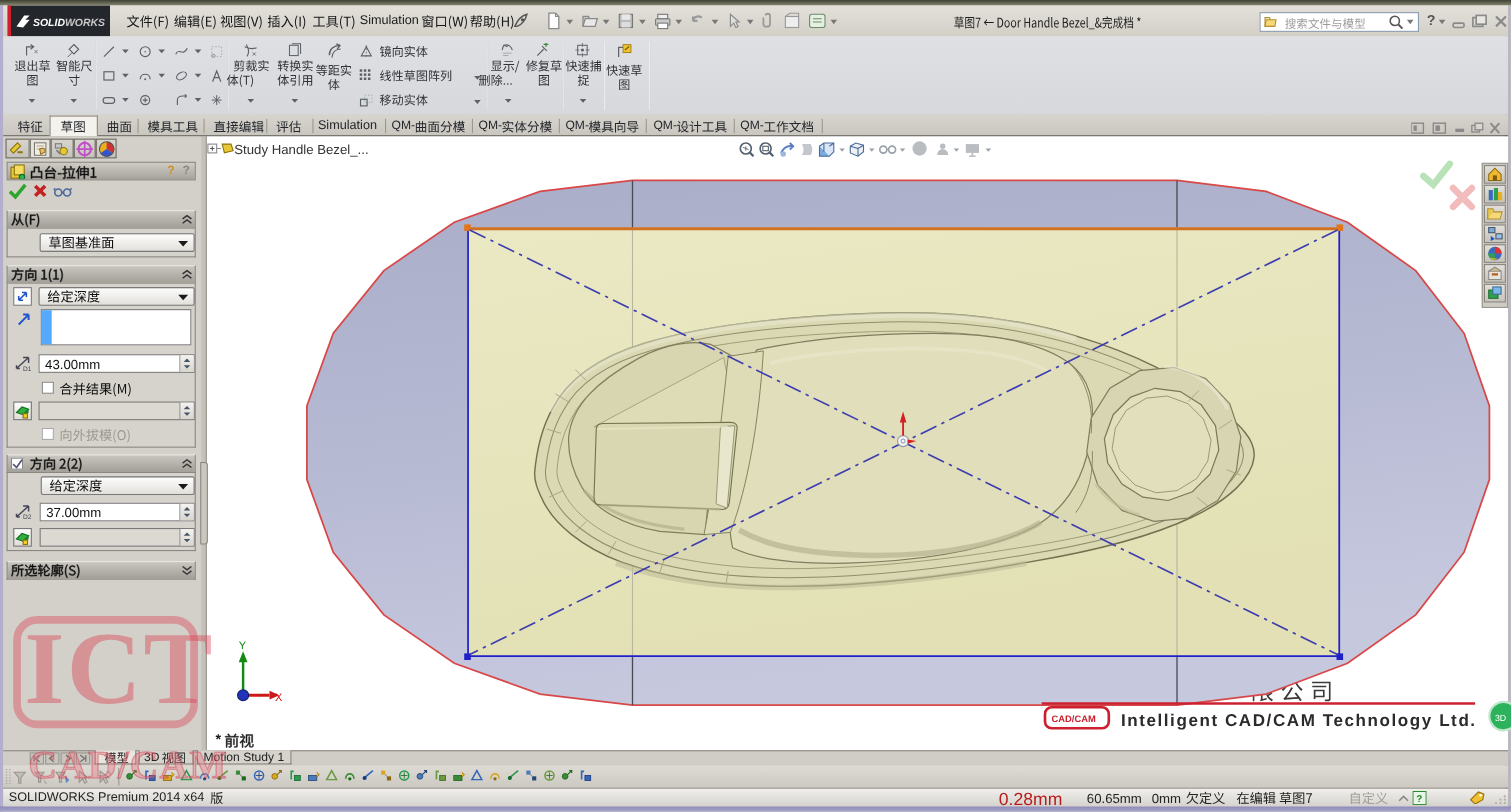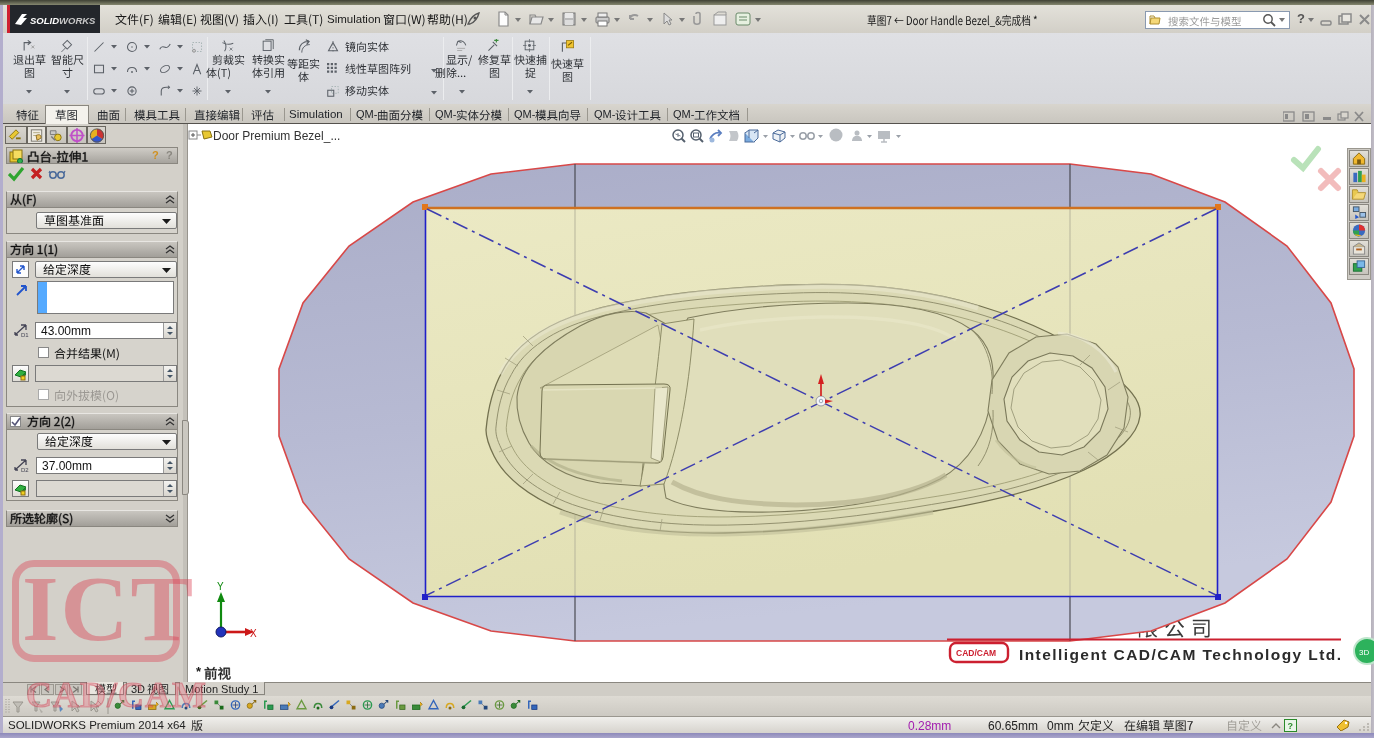--- a/index.html
+++ b/index.html
@@ -739,21 +739,21 @@
     <text x="1359" y="655" font-family="Liberation Sans" font-size="8" fill="#fff">3D</text>
     <path d="M1294 160 L1303 168 L1318 149" fill="none" stroke="#b9e2b9" stroke-width="6" stroke-linecap="round"></path>
     <path d="M1321 171 L1338 188 M1338 171 L1321 188" stroke="#f2bcbc" stroke-width="6" stroke-linecap="round"></path>
   </svg>
 <svg class="abs" style="left:188px;top:128px" width="30" height="14">
     <rect x="1" y="3" width="8" height="8" fill="#fff" stroke="#888"></rect>
     <path d="M3 7 L7 7 M5 5 L5 9" stroke="#555"></path>
     <path d="M9 7 L13 7" stroke="#888"></path>
     <path d="M14 3 L22 3 L24 9 L16 11 Z" fill="#e8c832" stroke="#8a7310"></path>
   </svg>
-<div class="t" style="left:213px;top:129px;font-size:12px;color:#333">Door Premium Bezel_...</div>
+<div class="t" style="left:213px;top:129px;font-size:12px;color:#333">Study Handle Bezel_...</div>
 <svg class="abs" style="left:668px;top:127px" width="240" height="17">
     <g transform="translate(4,2)">
       <circle cx="6" cy="6" r="5" fill="none" stroke="#55606e" stroke-width="1.5"></circle>
       <path d="M9.5 9.5 L13 13" stroke="#55606e" stroke-width="2"></path>
       <path d="M3.5 5 L8.5 7 M6 4 L6 8" stroke="#55606e" stroke-width="0.8"></path>
     </g>
     <g transform="translate(22,2)">
       <circle cx="6" cy="6" r="5" fill="none" stroke="#55606e" stroke-width="1.5"></circle>
       <rect x="3.5" y="4" width="5" height="4" fill="none" stroke="#55606e"></rect>
       <path d="M9.5 9.5 L13 13" stroke="#55606e" stroke-width="2"></path>
@@ -1001,21 +1001,21 @@
       <rect x="7" y="8" width="7" height="6" fill="#3366bb" stroke="#1a3a80"></rect>
     </g>
   </svg>
 <div class="abs" style="left:3px;top:716px;width:1368px;height:17px;background:linear-gradient(#f0efec,#d6d3cd);border-top:1px solid #9a978f"></div>
 <div class="t" style="left:8px;top:719px;font-size:11.5px;color:#222">SOLIDWORKS Premium 2014 x64</div>
 <svg style="position:absolute;left:191px;top:714px;overflow:visible" width="15" height="22">
     <g transform="translate(0,16)">
       <path d="M1.3 -9.8V-5.1C1.3 -3.3 1.2 -1.1 0.4 0.4C0.6 0.6 0.9 0.8 1.0 1.0C1.7 -0.2 2.0 -1.8 2.1 -3.4H3.7V0.9H4.5V-4.2H2.1L2.1 -5.1V-6.0H5.3V-6.8H4.2V-10.1H3.4V-6.8H2.1V-9.8ZM10.2 -5.7C10.0 -4.4 9.5 -3.2 8.9 -2.3C8.3 -3.3 7.9 -4.5 7.6 -5.7ZM5.8 -9.3V-5.1C5.8 -3.3 5.7 -1.1 4.8 0.5C5.0 0.6 5.3 0.9 5.5 1.0C6.5 -0.7 6.7 -3.1 6.7 -5.1V-5.7H6.9C7.2 -4.1 7.7 -2.7 8.4 -1.5C7.8 -0.7 7.0 -0.1 6.2 0.3C6.4 0.4 6.6 0.8 6.7 1.0C7.5 0.6 8.3 -0.0 8.9 -0.8C9.5 -0.0 10.1 0.6 10.9 1.0C11.1 0.8 11.4 0.4 11.6 0.3C10.7 -0.1 10.0 -0.7 9.4 -1.5C10.3 -2.7 10.9 -4.4 11.2 -6.5L10.6 -6.6L10.5 -6.6H6.7V-8.5C8.3 -8.7 10.1 -8.9 11.4 -9.2L10.8 -10.0C9.6 -9.7 7.6 -9.4 5.8 -9.3Z" fill="#222"></path>
     </g>
   </svg>
-<div class="t" style="left:908px;top:719px;font-size:12px;color:#a21caf">0.28mm</div>
+<div class="t" style="left:908px;top:719px;font-size:16px;color:#b91c1c">0.28mm</div>
 <div class="t" style="left:988px;top:719px;font-size:12px;color:#222">60.65mm</div>
 <div class="t" style="left:1047px;top:719px;font-size:12px;color:#222">0mm</div>
 <svg style="position:absolute;left:1078px;top:714px;overflow:visible" width="39" height="22">
     <g transform="translate(0,16)">
       <path d="M3.3 -10.2C2.8 -8.2 1.9 -6.3 0.7 -5.1C0.9 -4.9 1.4 -4.6 1.6 -4.5C2.2 -5.2 2.8 -6.2 3.3 -7.2H9.9C9.6 -6.3 9.1 -5.3 8.7 -4.7L9.5 -4.3C10.1 -5.2 10.7 -6.6 11.2 -7.9L10.5 -8.2L10.3 -8.1H3.6C3.9 -8.7 4.1 -9.3 4.3 -10.0ZM5.5 -6.6V-5.9C5.5 -4.1 5.1 -1.5 0.5 0.3C0.7 0.4 1.0 0.8 1.1 1.0C4.2 -0.2 5.5 -1.9 6.1 -3.4C7.0 -1.2 8.5 0.3 10.9 1.0C11.0 0.7 11.3 0.3 11.5 0.2C8.7 -0.5 7.1 -2.3 6.4 -4.9C6.4 -5.3 6.4 -5.6 6.4 -5.8V-6.6Z M14.7 -4.5C14.4 -2.4 13.8 -0.6 12.4 0.4C12.6 0.5 13.0 0.8 13.2 1.0C14.0 0.3 14.5 -0.6 15.0 -1.7C16.1 0.3 17.9 0.8 20.4 0.8H23.2C23.2 0.5 23.4 0.1 23.5 -0.1C22.9 -0.1 20.9 -0.1 20.4 -0.1C19.7 -0.1 19.1 -0.2 18.5 -0.3V-2.7H22.0V-3.5H18.5V-5.5H21.5V-6.4H14.5V-5.5H17.5V-0.5C16.5 -0.9 15.8 -1.6 15.3 -2.9C15.4 -3.4 15.5 -3.9 15.6 -4.4ZM17.1 -9.9C17.3 -9.6 17.5 -9.1 17.7 -8.7H13.0V-6.1H13.9V-7.9H22.1V-6.1H23.0V-8.7H18.7C18.6 -9.1 18.3 -9.7 18.0 -10.2Z M29.0 -9.8C29.4 -8.9 29.9 -7.7 30.1 -6.9L31.0 -7.2C30.7 -8.0 30.2 -9.2 29.7 -10.1ZM33.5 -9.2C32.8 -6.9 31.7 -4.9 30.0 -3.2C28.5 -4.7 27.3 -6.6 26.6 -8.7L25.7 -8.4C26.6 -6.2 27.8 -4.2 29.4 -2.6C28.1 -1.4 26.4 -0.5 24.4 0.2C24.6 0.4 24.8 0.7 24.9 0.9C27.0 0.2 28.7 -0.7 30.0 -1.9C31.4 -0.7 33.0 0.3 34.9 0.9C35.1 0.7 35.3 0.3 35.5 0.1C33.7 -0.4 32.1 -1.4 30.7 -2.6C32.4 -4.3 33.6 -6.5 34.4 -8.9Z" fill="#222"></path>
     </g>
   </svg>
 <svg style="position:absolute;left:1124px;top:714px;overflow:visible" width="72" height="22">
     <g transform="translate(0,16)">
       <path d="M4.7 -10.1C4.5 -9.5 4.3 -8.8 4.1 -8.2H0.8V-7.4H3.7C2.9 -5.8 1.8 -4.4 0.5 -3.4C0.6 -3.2 0.8 -2.8 0.9 -2.6C1.4 -3.0 1.9 -3.4 2.3 -3.8V0.9H3.2V-4.9C3.8 -5.7 4.3 -6.5 4.7 -7.4H11.3V-8.2H5.1C5.3 -8.8 5.5 -9.3 5.6 -9.9ZM7.2 -6.7V-4.4H4.5V-3.6H7.2V-0.2H4.0V0.7H11.3V-0.2H8.1V-3.6H10.8V-4.4H8.1V-6.7Z M12.5 -0.6 12.7 0.2C13.7 -0.2 14.9 -0.7 16.2 -1.2L16.0 -2.0C14.7 -1.5 13.4 -0.9 12.5 -0.6ZM12.7 -5.1C12.9 -5.2 13.2 -5.2 14.5 -5.4C14.0 -4.6 13.6 -4.0 13.4 -3.8C13.0 -3.3 12.8 -3.0 12.5 -3.0C12.6 -2.8 12.8 -2.4 12.8 -2.2C13.0 -2.3 13.4 -2.4 16.1 -3.1C16.0 -3.3 16.0 -3.6 16.0 -3.8L14.0 -3.4C14.9 -4.5 15.7 -5.8 16.4 -7.2L15.6 -7.6C15.4 -7.1 15.2 -6.6 14.9 -6.2L13.6 -6.1C14.3 -7.1 15.0 -8.5 15.4 -9.8L14.6 -10.1C14.1 -8.6 13.3 -7.0 13.1 -6.6C12.9 -6.2 12.7 -6.0 12.5 -5.9C12.6 -5.7 12.7 -5.3 12.7 -5.1ZM19.5 -4.2V-2.4H18.5V-4.2ZM20.1 -4.2H21.0V-2.4H20.1ZM17.8 -4.9V0.9H18.5V-1.7H19.5V0.6H20.1V-1.7H21.0V0.6H21.6V-1.7H22.5V0.1C22.5 0.2 22.4 0.2 22.3 0.2C22.2 0.2 22.0 0.2 21.8 0.2C21.9 0.4 21.9 0.7 22.0 0.9C22.4 0.9 22.7 0.9 22.9 0.7C23.1 0.6 23.2 0.4 23.2 0.1V-5.0L22.5 -4.9ZM21.6 -4.2H22.5V-2.4H21.6ZM19.3 -9.9C19.5 -9.6 19.6 -9.1 19.8 -8.8H17.0V-6.2C17.0 -4.3 16.9 -1.7 15.8 0.3C15.9 0.3 16.3 0.6 16.5 0.8C17.6 -1.2 17.8 -4.0 17.8 -6.0H23.0V-8.8H20.7C20.6 -9.2 20.4 -9.7 20.1 -10.2ZM17.8 -8.0H22.2V-6.7H17.8Z M30.6 -9.0H33.8V-7.8H30.6ZM29.8 -9.7V-7.1H34.7V-9.7ZM25.0 -4.0C25.1 -4.1 25.4 -4.2 25.8 -4.2H26.9V-2.4L24.5 -2.0L24.7 -1.1L26.9 -1.6V0.9H27.8V-1.8L29.1 -2.0L29.1 -2.8L27.8 -2.6V-4.2H28.9V-5.0H27.8V-6.8H26.9V-5.0H25.8C26.1 -5.8 26.4 -6.8 26.7 -7.8H28.9V-8.7H27.0C27.1 -9.1 27.2 -9.5 27.2 -9.9L26.4 -10.1C26.3 -9.6 26.2 -9.1 26.1 -8.7H24.6V-7.8H25.9C25.6 -6.8 25.4 -6.0 25.3 -5.7C25.1 -5.2 24.9 -4.8 24.7 -4.8C24.8 -4.6 24.9 -4.2 25.0 -4.0ZM33.8 -5.7V-4.6H30.7V-5.7ZM28.8 -0.9 28.9 -0.1 33.8 -0.5V1.0H34.6V-0.6L35.5 -0.6L35.5 -1.4L34.6 -1.3V-5.7H35.4V-6.4H29.1V-5.7H29.9V-1.0ZM33.8 -3.9V-2.9H30.7V-3.9ZM33.8 -2.2V-1.3L30.7 -1.0V-2.2Z M41.6 -4.8H47.7V-3.7H41.6ZM41.6 -6.5H47.7V-5.5H41.6ZM40.8 -7.2V-3.0H44.2V-1.8H39.4V-1.0H44.2V0.9H45.1V-1.0H50.1V-1.8H45.1V-3.0H48.6V-7.2ZM39.4 -9.2V-8.4H42.2V-7.5H43.1V-8.4H46.3V-7.5H47.2V-8.4H50.0V-9.2H47.2V-10.1H46.3V-9.2H43.1V-10.1H42.2V-9.2Z M55.2 -3.3C56.1 -3.1 57.4 -2.7 58.0 -2.4L58.4 -3.0C57.7 -3.3 56.5 -3.7 55.6 -3.9ZM54.0 -1.8C55.6 -1.6 57.7 -1.1 58.9 -0.7L59.3 -1.4C58.1 -1.8 56.0 -2.3 54.4 -2.4ZM51.7 -9.6V1.0H52.6V0.5H60.8V1.0H61.7V-9.6ZM52.6 -0.3V-8.7H60.8V-0.3ZM55.7 -8.5C55.1 -7.5 54.0 -6.6 53.0 -6.0C53.2 -5.8 53.5 -5.6 53.6 -5.4C54.0 -5.7 54.4 -6.0 54.7 -6.3C55.1 -5.9 55.5 -5.5 56.0 -5.2C55.0 -4.7 53.8 -4.4 52.8 -4.2C52.9 -4.0 53.1 -3.6 53.2 -3.4C54.4 -3.7 55.6 -4.1 56.8 -4.8C57.8 -4.2 58.9 -3.8 60.1 -3.6C60.2 -3.8 60.4 -4.1 60.6 -4.2C59.5 -4.4 58.5 -4.8 57.5 -5.2C58.4 -5.8 59.2 -6.5 59.7 -7.3L59.2 -7.6L59.0 -7.5H55.9C56.1 -7.8 56.3 -8.0 56.4 -8.2ZM55.2 -6.8 55.3 -6.8H58.4C58.0 -6.4 57.4 -6.0 56.8 -5.6C56.1 -5.9 55.6 -6.3 55.2 -6.8Z M65.1 0.0H66.2C66.3 -3.4 66.7 -5.5 68.8 -8.1V-8.8H63.3V-7.9H67.5C65.8 -5.5 65.2 -3.3 65.1 0.0Z" fill="#222"></path>

